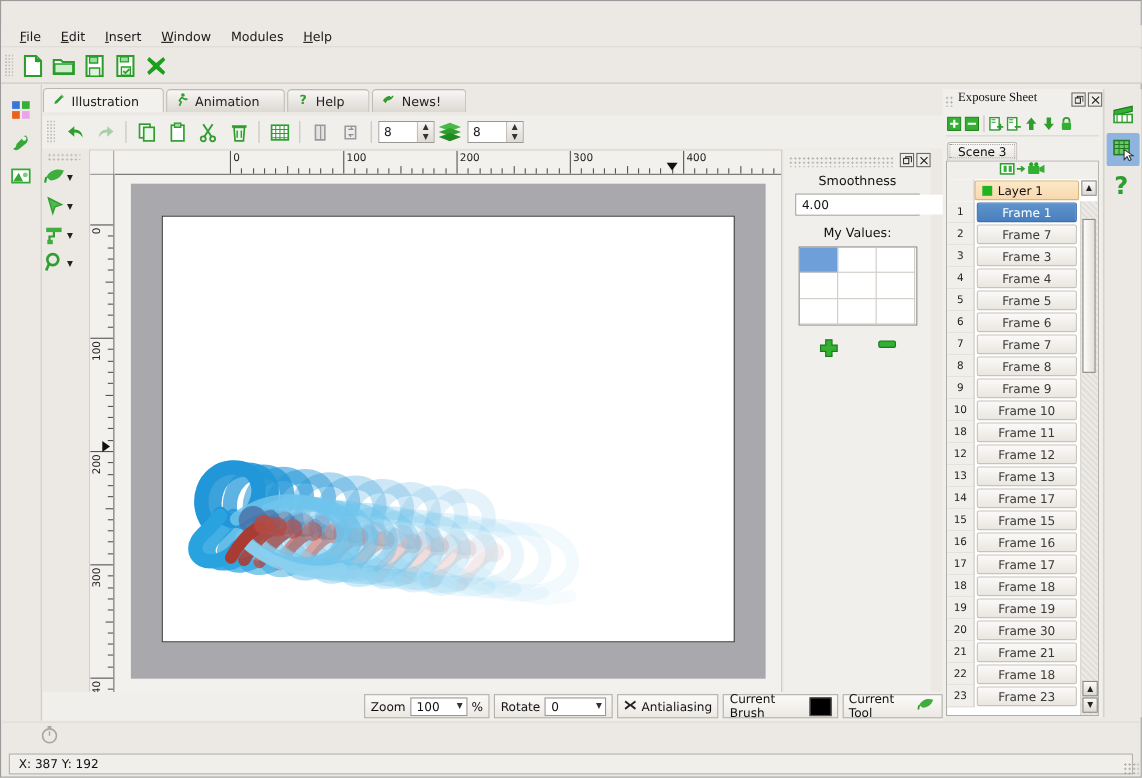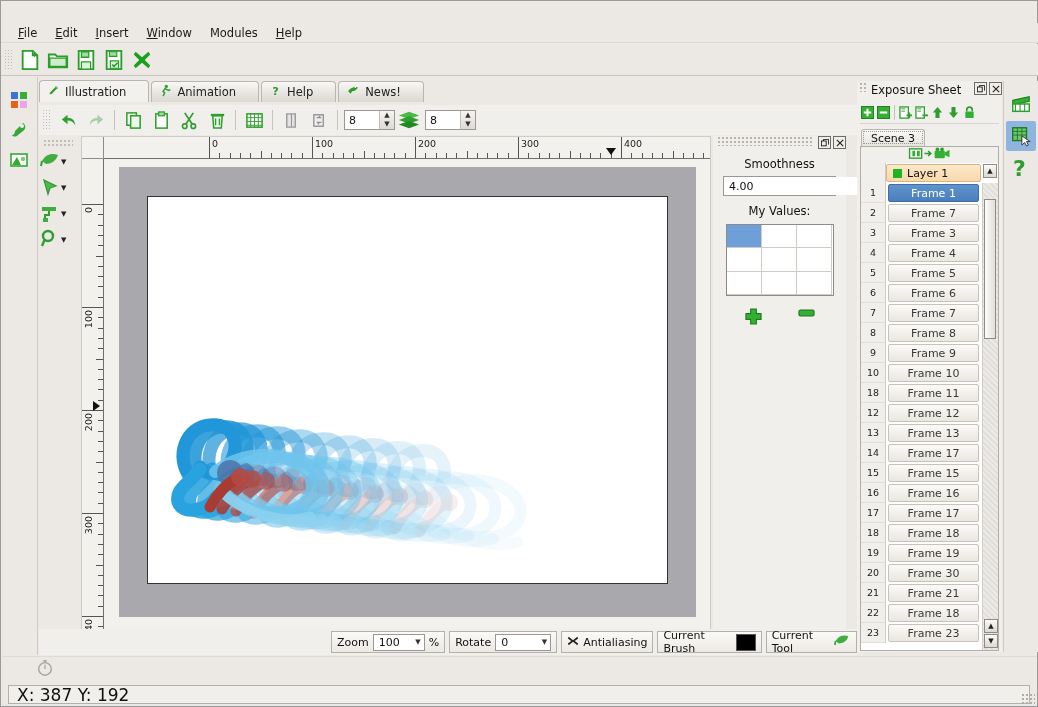--- a/index.html
+++ b/index.html
@@ -170,22 +170,22 @@
     position: absolute; left: 28px; top: 29px; width: 521px; height: 388px;
     background: #ffffff; border: 1px solid #333;
   }
 
   
   .smoothpanel {
     position: absolute; left: 712px; top: 135px; width: 133px; height: 495px;
     background: #f1efec;
   }
   .panel-head {
-    height: 16px; display: flex; align-items: flex-start; justify-content: flex-end;
-    padding-right: 0; gap: 2px;
+    height: 16px; display: flex; align-items: flex-end; justify-content: flex-end;
+    padding-right: 0; gap: 2px; font-family: Liberation Serif, serif;
   }
   .panel-grip {
     flex: 1; height: 10px; margin: 0 4px;
     background-image: radial-gradient(circle, #b8b4ae 1px, transparent 1px);
     background-size: 4px 4px;
   }
   .pbtn {
     width: 13px; height: 13px; border: 1px solid #6f6b66;
     background: #f0eeea; display: flex; align-items: center; justify-content: center;
     font-size: 8px; line-height: 1; color: #222;
@@ -324,21 +324,21 @@
   
   .statusrow {
     position: absolute; left: 1px; top: 655px; width: 1034px; height: 26px;
     background: #ece9e4; border-top: 1px solid #dedad4;
     display: flex; align-items: center; padding-left: 34px;
   }
   .statusbar {
     position: absolute; left: 7px; top: 684px; width: 1022px; height: 19px;
     border: 1px solid #b4b0aa; background: #f1efec;
     display: flex; align-items: center; padding-left: 8px;
-    font-size: 17px; color: #111;
+    font-size: 11px; color: #111;
   }
   .grip-dots {
     position: absolute; right: 2px; bottom: 1px; width: 14px; height: 12px;
     background-image: radial-gradient(circle, #b0aca6 1px, transparent 1px);
     background-size: 4px 4px;
   }
 </style>
 </head>
 <body>
 

